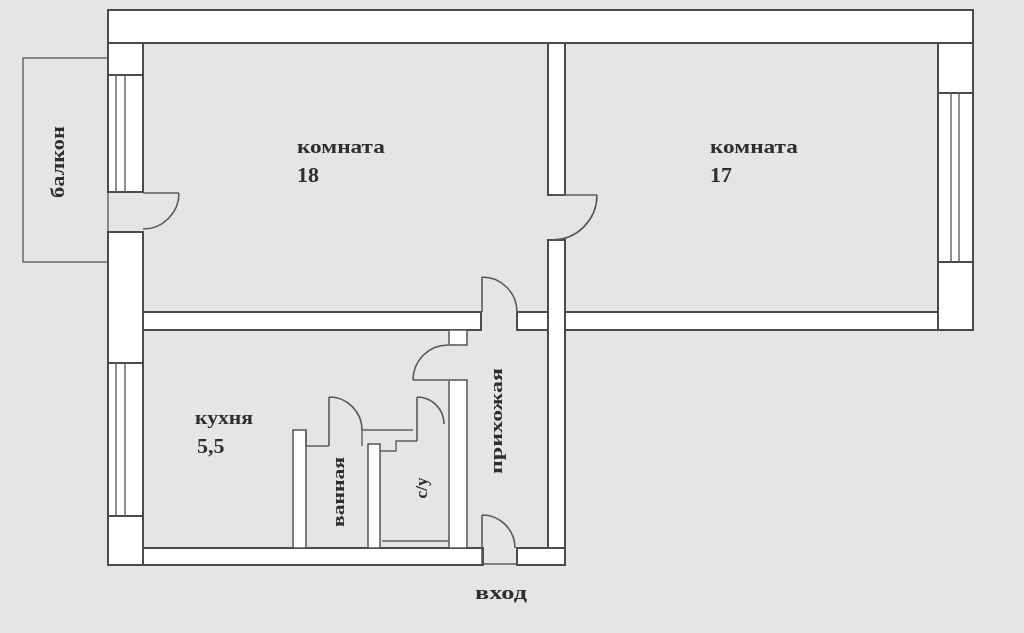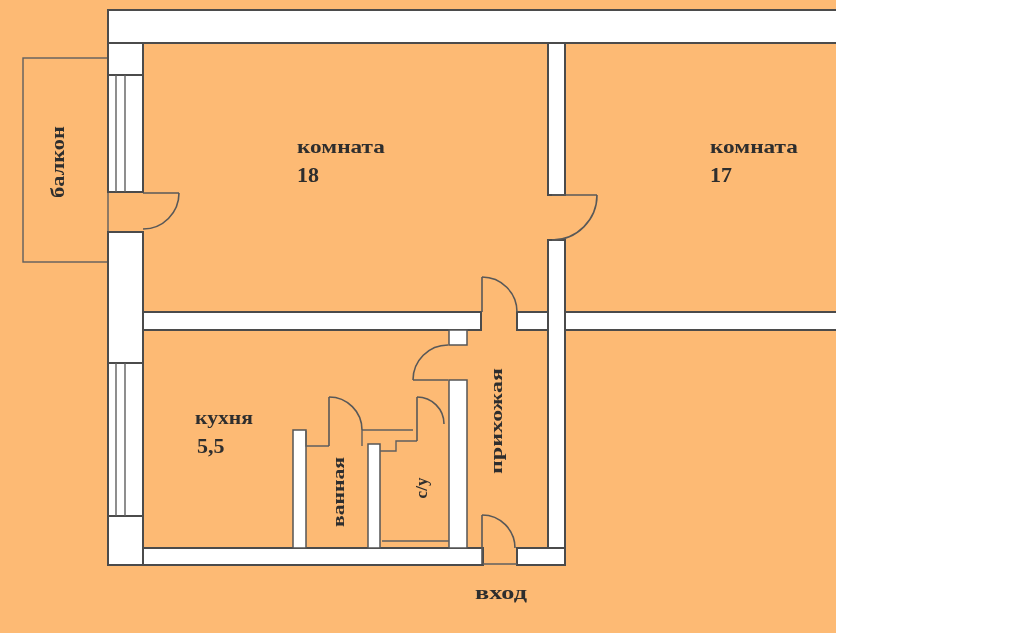--- a/index.html
+++ b/index.html
@@ -1,16 +1,16 @@
 <!DOCTYPE html>
 <html><head>
 <meta charset="utf-8">
 <style>
   html,body{margin:0;padding:0;background:#ffffff;}
-  .stage{position:relative;width:836px;height:633px;background:#fdba74;overflow:hidden;}
+  .stage{position:relative;width:1024px;height:633px;background:#e5e5e5;overflow:hidden;}
   svg{display:block;}
   .w   {fill:#ffffff;stroke:#4b4b4b;stroke-width:2;}
   .w2  {fill:#ffffff;stroke:#555555;stroke-width:1.5;}
   .t   {fill:none;stroke:#5f5f5f;stroke-width:1.4;}
   .d   {fill:none;stroke:#585858;stroke-width:1.6;}
   .lbl {font-family:"Liberation Serif","DejaVu Serif",serif;font-weight:700;fill:#2e2e2e;}
   .fs19{font-size:19px;}
   .fs22{font-size:22px;}
   .fs18{font-size:18px;}
   .fs17{font-size:17px;}

